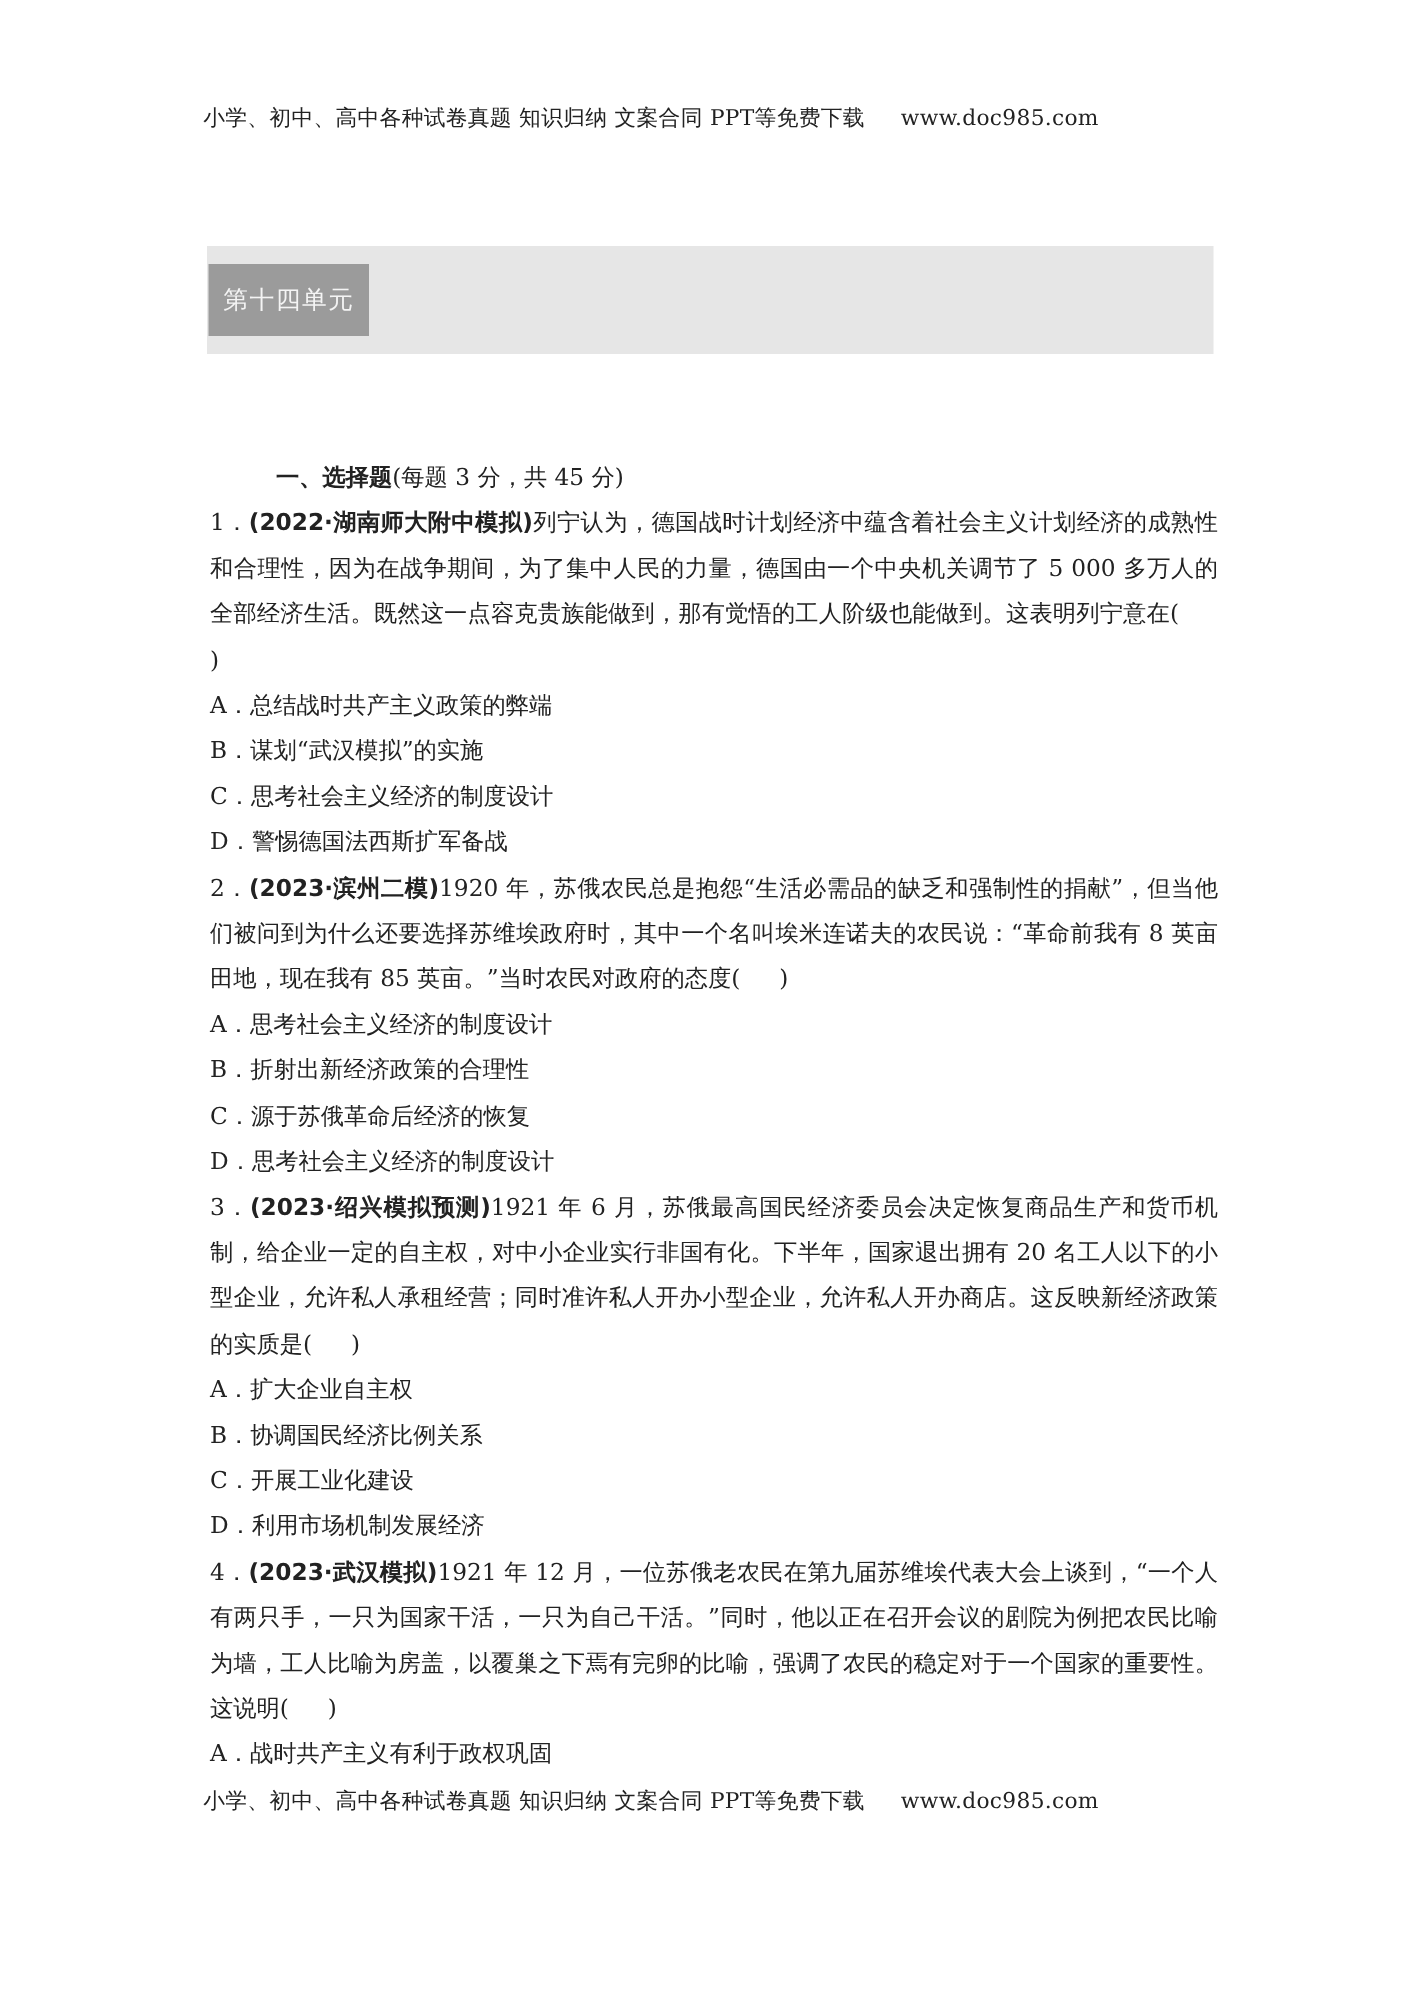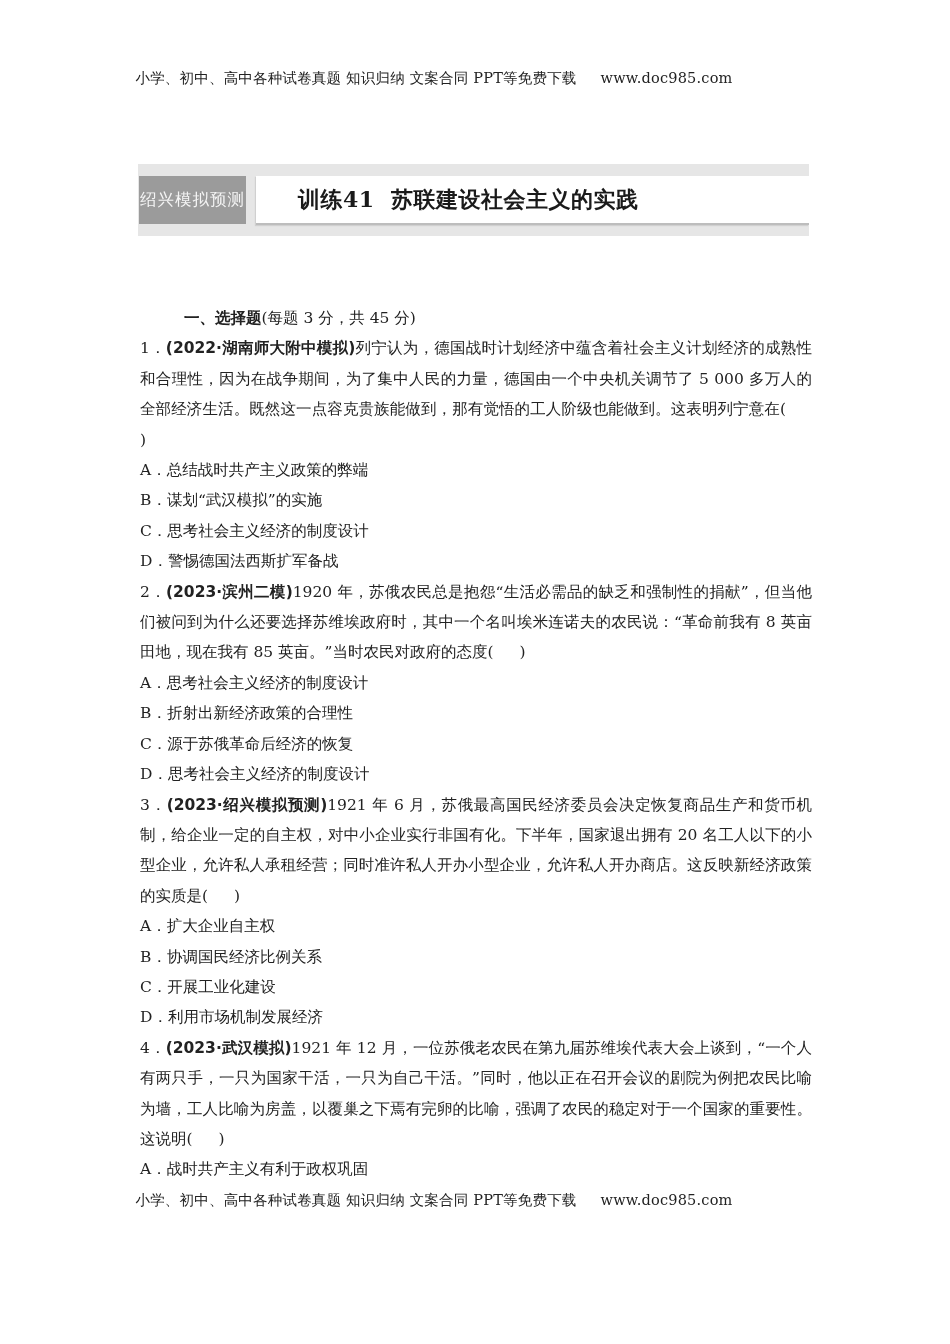--- a/index.html
+++ b/index.html
@@ -29,24 +29,21 @@
   .blank { display: inline-block; width: 26px; }
 </style>
 </head>
 <body>
 
 <div class="hdr" id="top-hdr">
   <span>小学、初中、高中各种试卷真题  知识归纳  文案合同  PPT等免费下载</span><span class="url">www.doc985.com</span>
 </div>
 
 <div class="banner">
-  <div class="unit-label">绍兴模拟预测</div>
-  <div class="title-box">
-    <div class="title-text" style="white-space:pre">训练41  苏联建设社会主义的实践</div>
-  </div>
+  <div class="unit-label">第十四单元</div>
 </div>
 
 <div class="content">
   <div class="section-title">
     <b>一、选择题</b><span>(每题 3 分，共 45 分)</span>
   </div>
 
   <div class="question">
     <div class="q">
       <span>1．</span><span class="src">(2022·湖南师大附中模拟)</span><span>列宁认为，德国战时计划经济中蕴含着社会主义计划经济的成熟性和合理性，因为在战争期间，为了集中人民的力量，德国由一个中央机关调节了 5 000 多万人的全部经济生活。既然这一点容克贵族能做到，那有觉悟的工人阶级也能做到。这表明列宁意在(</span><span class="blank"></span><span>)</span>

